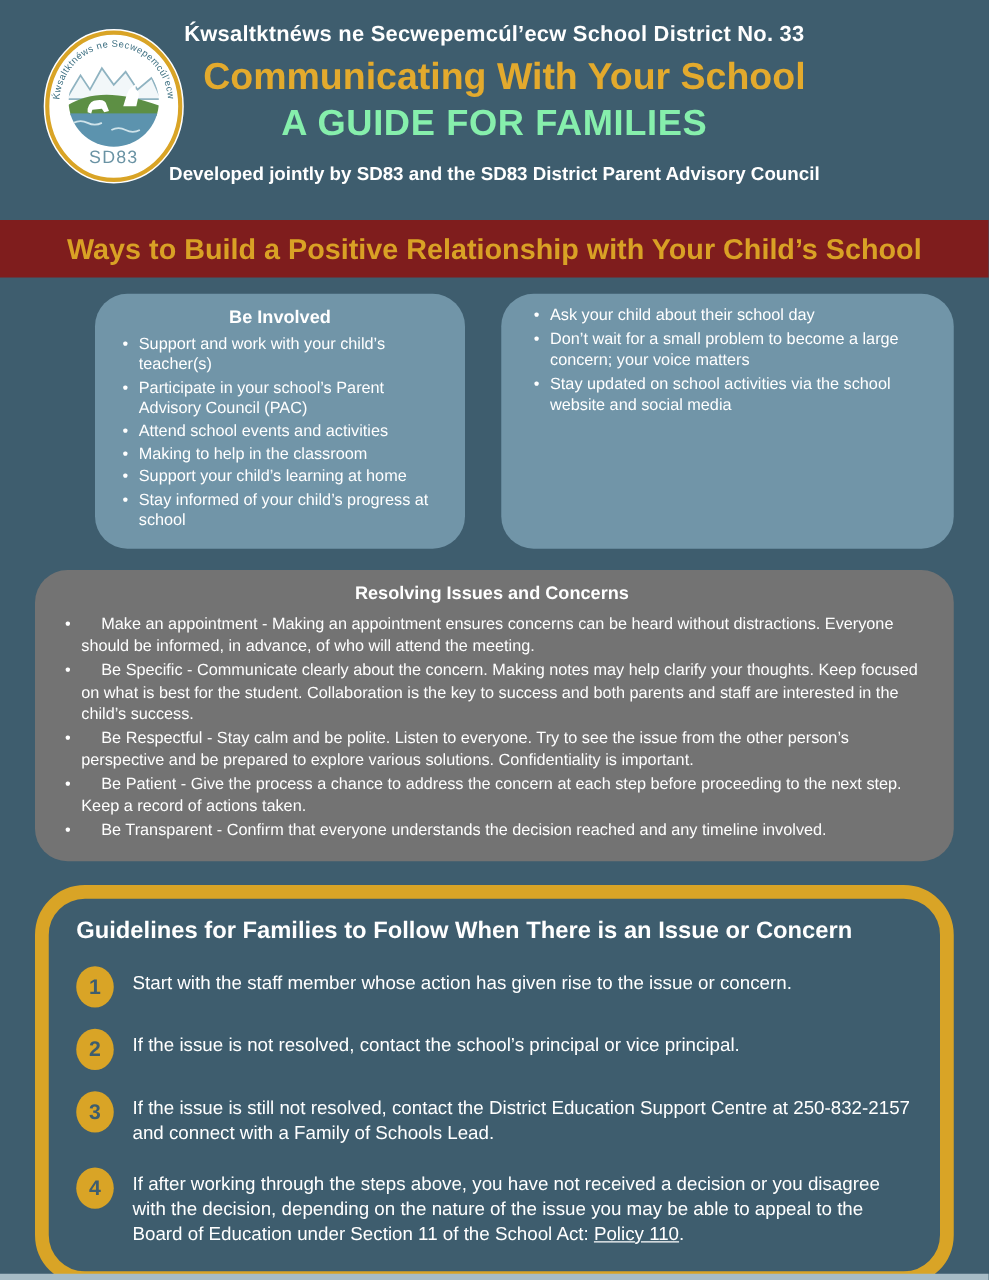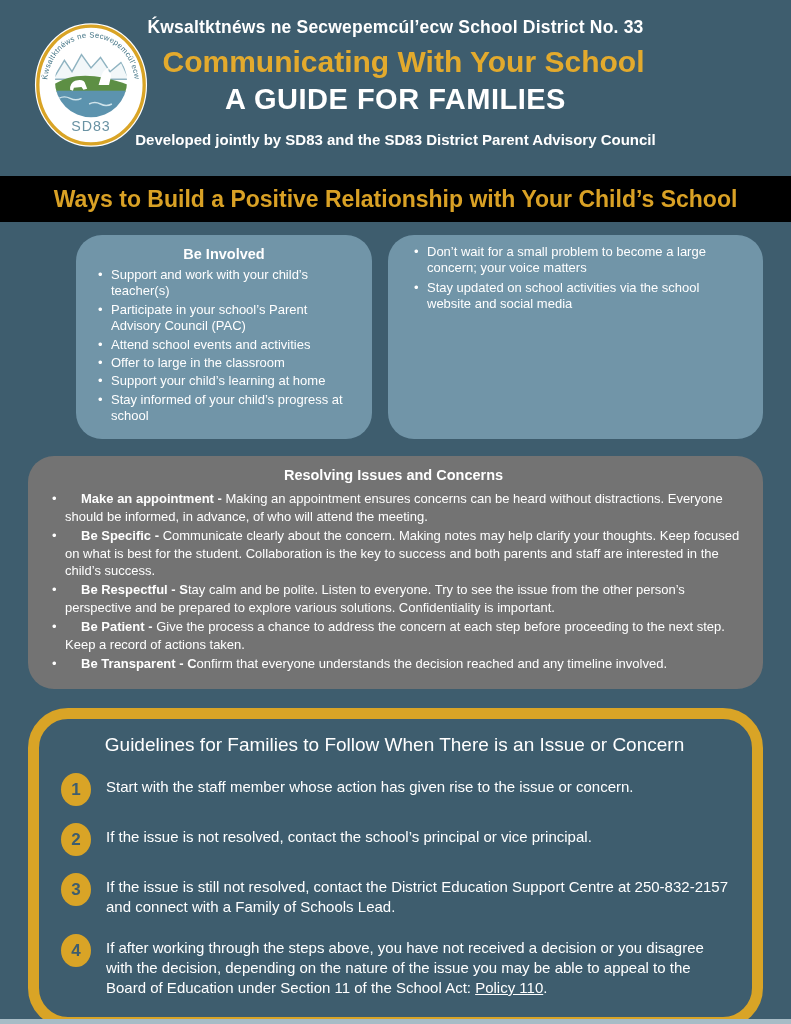--- a/index.html
+++ b/index.html
@@ -10,48 +10,48 @@
     background: #3e5d6e;
     overflow: hidden;
   }
   .page { position: relative; width: 791px; height: 1024px; background: #3e5d6e; }
 
   
   .header { position: relative; height: 176px; background: #3e5d6e; text-align: center; color: #fff; }
   .logo-wrap { position: absolute; left: 34px; top: 22px; width: 114px; height: 126px; }
   .district-line { padding-top: 17px; font-size: 17.5px; font-weight: bold; letter-spacing: .2px; }
   .title1 { margin-top: 7px; font-size: 30px; font-weight: bold; color: #e3aa2d; margin-left: 16px; }
-  .title2 { margin-top: 4px; font-size: 29px; font-weight: bold; color: #ffffff; letter-spacing: .5px; text-align: center; }
+  .title2 { margin-top: 4px; font-size: 29px; font-weight: bold; color: #86efac; letter-spacing: .5px; text-align: center; }
   .subtitle { margin-top: 15px; font-size: 15px; font-weight: bold; }
 
   
-  .ways-band { height: 46px; background: #000000; display: flex; align-items: center; justify-content: center; }
+  .ways-band { height: 46px; background: #7f1d1d; display: flex; align-items: center; justify-content: center; }
   .ways-band h2 { margin: 0; font-size: 23px; font-weight: bold; color: #d9a125; }
 
   
   .main { padding: 13px 28px 0 28px; }
-  .cards-row { display: flex; gap: 16px; align-items: stretch; padding-left: 48px; }
+  .cards-row { display: flex; gap: 29px; align-items: stretch; padding-left: 48px; }
   .card { background: #7195a8; border-radius: 26px; color: #ffffff; padding: 9px 16px 13px 16px; }
   .card h3 { margin: 2px 0 5px 0; font-size: 14.5px; font-weight: bold; text-align: center; color: #fff; }
   .card ul { margin: 0; padding: 0 0 0 6px; list-style: none; }
   .card li { position: relative; padding-left: 13px; font-size: 13px; line-height: 1.26; margin-bottom: 2px; }
   .card li::before { content: "\2022"; position: absolute; left: 0; top: 0; font-size: 13px; }
   .card-left { flex: 0 0 296px; }
   .card-right { flex: 1; padding-left: 20px; padding-right: 18px; }
   .card-right h3 { margin-bottom: 8px; }
   .card-right li { margin-bottom: 3px; }
 
   .card-wide { margin-top: 17px; background: #737373; padding: 9px 22px 15px 18px; }
   .card-wide li { font-size: 13px; line-height: 1.34; margin-bottom: 2px; }
   .card-wide h3 { margin-bottom: 7px; }
-  .card-wide b { font-weight: bold; padding-left: 16px; }
+  .card-wide b { font-weight: normal; padding-left: 16px; }
 
   
   .guidelines { margin-top: 19px; border: 11px solid #d9a426; border-radius: 40px; padding: 10px 24px 20px 22px; background: #3e5d6e; color: #fff; }
-  .guidelines h3 { margin: 5px 0 4px 0; text-align: center; font-size: 19px; font-weight: normal; }
+  .guidelines h3 { margin: 5px 0 4px 0; text-align: left; font-size: 19px; font-weight: bold; }
   .step { display: flex; gap: 15px; align-items: flex-start; margin-top: 17px; }
   .step-num { flex: 0 0 30px; width: 30px; height: 33px; border-radius: 50%; background: #d9a426; color: #3e5d6e; font-size: 17px; font-weight: bold; display: flex; align-items: center; justify-content: center; }
   .step p { margin: 4px 0 0 0; font-size: 15px; line-height: 1.32; }
   .policy-link { color: #ffffff; text-decoration: underline; cursor: pointer; }
 
   .bottom-edge { position: absolute; left: 0; bottom: 0; width: 100%; height: 5px; background: #a7bcc6; }
 
   
   .logo-arc-text { font-family: "Liberation Sans", sans-serif; font-size: 8px; fill: #3f7183; letter-spacing: .4px; }
   .logo-sd-text { font-family: "Liberation Sans", sans-serif; font-size: 15px; fill: #6a93a4; letter-spacing: 1px; }
@@ -100,28 +100,29 @@
 
   <div class="main">
 
     <div class="cards-row">
       <section class="card card-left">
         <h3>Be Involved</h3>
         <ul>
           <li>Support and work with your child’s teacher(s)</li>
           <li>Participate in your school’s Parent Advisory Council (PAC)</li>
           <li>Attend school events and activities</li>
-          <li>Offer to large in the classroom</li>
+          <li>Making to help in the classroom</li>
           <li>Support your child’s learning at home</li>
           <li>Stay informed of your child’s progress at school</li>
         </ul>
       </section>
 
       <section class="card card-right">
         <ul>
+          <li>Ask your child about their school day</li>
           <li>Don’t wait for a small problem to become a large concern; your voice matters</li>
           <li>Stay updated on school activities via the school website and social media</li>
         </ul>
       </section>
     </div>
 
     <section class="card card-wide">
       <h3>Resolving Issues and Concerns</h3>
       <ul>
         <li><b>Make an appointment - </b><span>Making an appointment ensures concerns can be heard without distractions. Everyone should be informed, in advance, of who will attend the meeting.</span></li>

